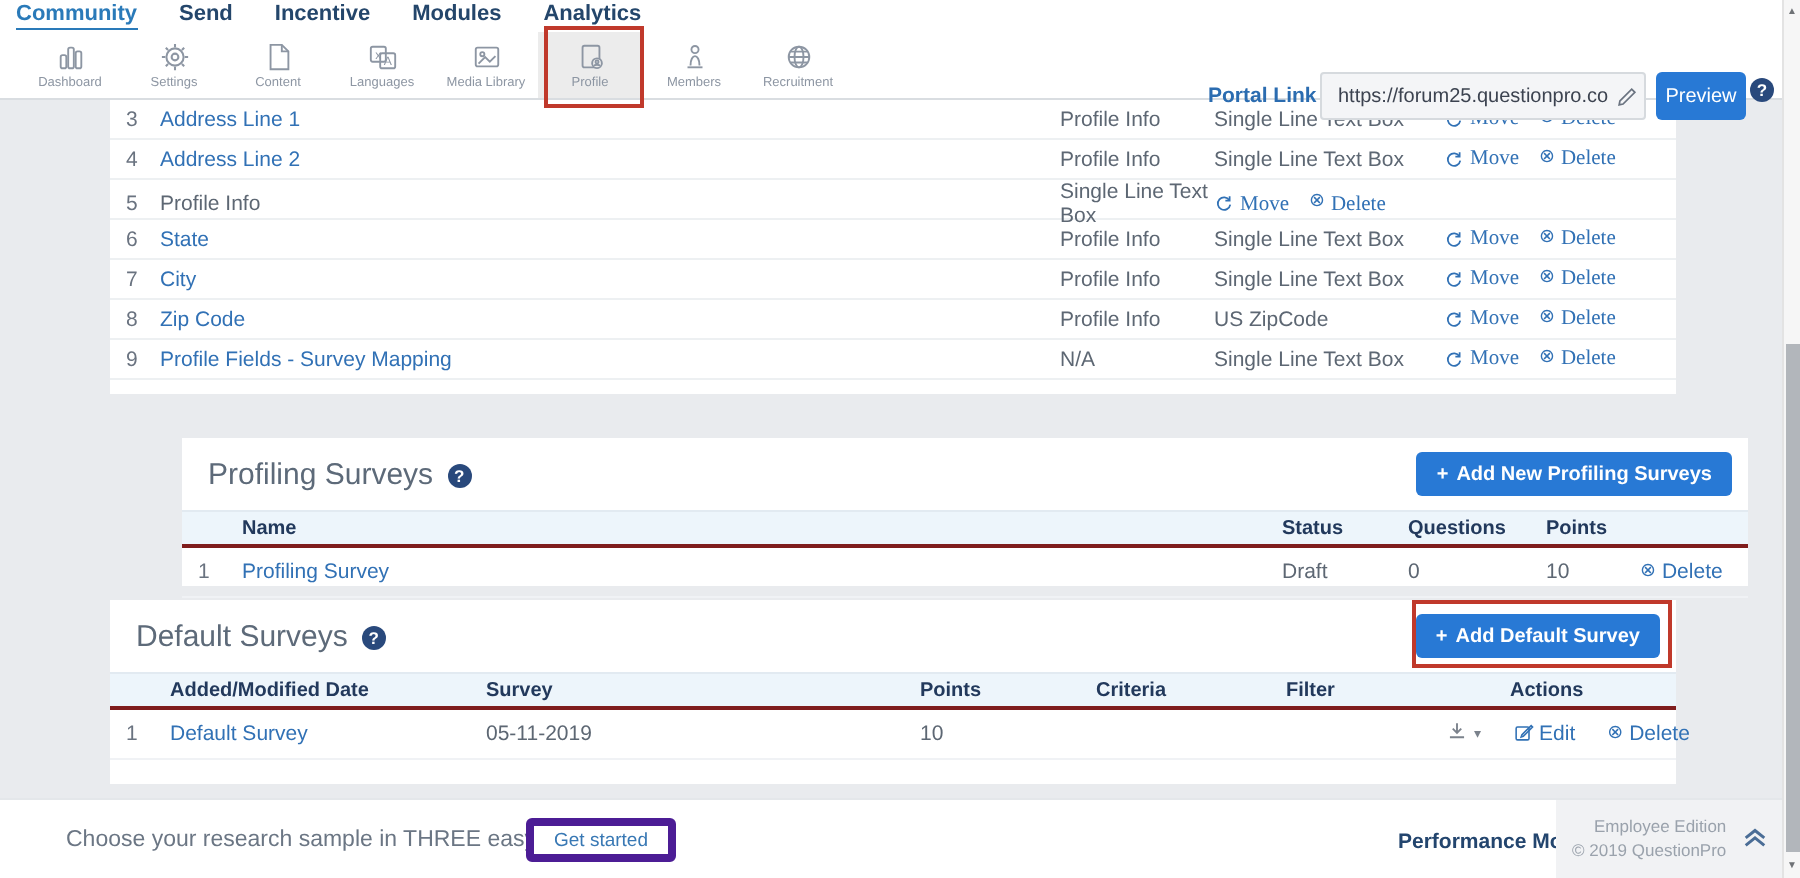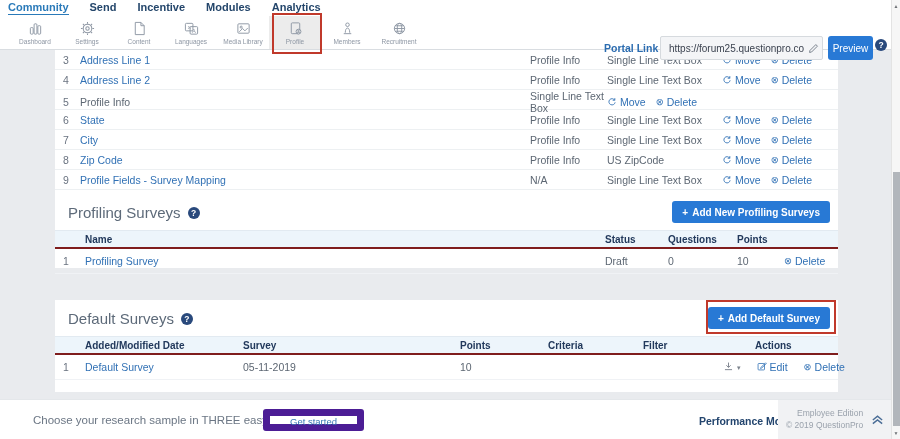--- a/index.html
+++ b/index.html
@@ -26,44 +26,44 @@
   .q-circle { width:12px; height:12px; border-radius:50%; background:#29497c; color:#fff; font-size:8.5px; font-weight:bold; display:flex; align-items:center; justify-content:center; }
   .help-top { position:absolute; left:875px; top:23px; }
 
   
   .card { position:absolute; left:55px; width:783px; background:#fff; }
   .card-fields { top:50px; height:147px; }
   .frow { display:grid; grid-template-columns:17px 450px 77px 115px auto; padding-left:8px; height:20px; align-items:center; border-bottom:1px solid #edf0f2; font-size:10.5px; }
   .c-num { color:#6a7380; }
   .c-link { color:#3171b5; cursor:pointer; }
   .c-dim { color:#5d6773; }
-  .row-actions { display:flex; gap:10px; align-items:center; }
+  .row-actions { display:flex; gap:10px; align-items:center;font-family:Liberation Serif, serif; }
   .act-link { display:flex; gap:3px; align-items:center; color:#3171b5; font-size:10.5px; cursor:pointer; }
   .glyph { font-size:9.5px; line-height:1; }
 
-  .card-ps { top:194px; height:74px; }
+  .card-ps { top:219px; height:74px;margin-left:36px; }
   .card-ds { top:300px; height:92px; }
   .title-bar { position:relative; height:36px; }
   .sec-title { position:absolute; left:13px; top:10px; font-size:15px; color:#5d6a79; display:flex; gap:7px; align-items:center; }
   .btn-add { position:absolute; right:8px; top:7px; height:22px; background:#2879d5; color:#fff; font-size:10px; font-weight:bold; border:none; border-radius:3px; padding:0 10px; display:flex; align-items:center; gap:4px; cursor:pointer; white-space:nowrap; }
   .red-box-btn { position:absolute; right:2px; top:0px; width:130px; height:34px; border:2px solid #c0392b; z-index:6; pointer-events:none; }
   .thead { background:#edf5fb; border-top:1px solid #e2eaf1; border-bottom:2px solid #7f1d1d; font-weight:bold; font-size:10px; color:#22395c; }
   .ps-grid { display:grid; grid-template-columns:22px 520px 63px 69px 47px auto; padding-left:8px; align-items:center; }
   .ds-grid { display:grid; grid-template-columns:22px 158px 217px 88px 95px 80px auto; padding-left:8px; align-items:center; }
   .thead.ps-grid, .thead.ds-grid { height:19px; }
   .trow { height:25px; font-size:10.5px; border-bottom:1px solid #f0f2f5; }
   .cell-right { text-align:right; padding-right:16px; }
   .ds-actions { display:flex; gap:16px; align-items:center; }
   .dl-group { display:flex; gap:3px; align-items:center; color:#7b828c; cursor:pointer; }
   .actions-head { padding-left:32px; }
 
   
   .footer { position:absolute; top:399px; left:0; width:891px; height:40px; background:#fff; border-top:1px solid #e4e7ea; z-index:2; }
   .promo-text { position:absolute; left:33px; top:14px; font-size:11.5px; color:#6b7684; }
-  .get-started { position:absolute; left:263px; top:9px; height:22px; background:#fff; border:7px solid #4c1d95; border-radius:3px; color:#3878b4; font-size:9.5px; padding:0 20px; cursor:pointer; }
+  .get-started { position:absolute; left:263px; top:9px; height:22px; background:#fff; border:4px solid #4c1d95; border-radius:3px; color:#3878b4; font-size:9.5px; padding:0 10px; cursor:pointer; }
   .perf-link { position:absolute; left:699px; top:15px; font-size:10.5px; font-weight:bold; color:#23456e; cursor:pointer; }
   .edition-panel { position:absolute; left:778px; top:0; width:113px; height:40px; background:#f1f2f4;text-align:right; }
   .edition-text { position:absolute; left:8px; top:7px; font-size:8.5px; line-height:12px; color:#9aa2ac; }
   .collapse-btn { position:absolute; right:6px; top:12px; cursor:pointer; }
 
   
   .scrollbar { position:absolute; right:0; top:0; width:9px; height:439px; background:#f6f6f6; border-left:1px solid #e3e3e3; z-index:10; }
   .sb-arrow { position:absolute; left:0; width:8px; text-align:center; font-size:5px; color:#6f7276; cursor:pointer; }
   .sb-up { top:3px; } .sb-down { bottom:3px; }
   .sb-thumb { position:absolute; top:172px; left:1px; width:7px; height:254px; background:#b2b6bb; cursor:grab; }

